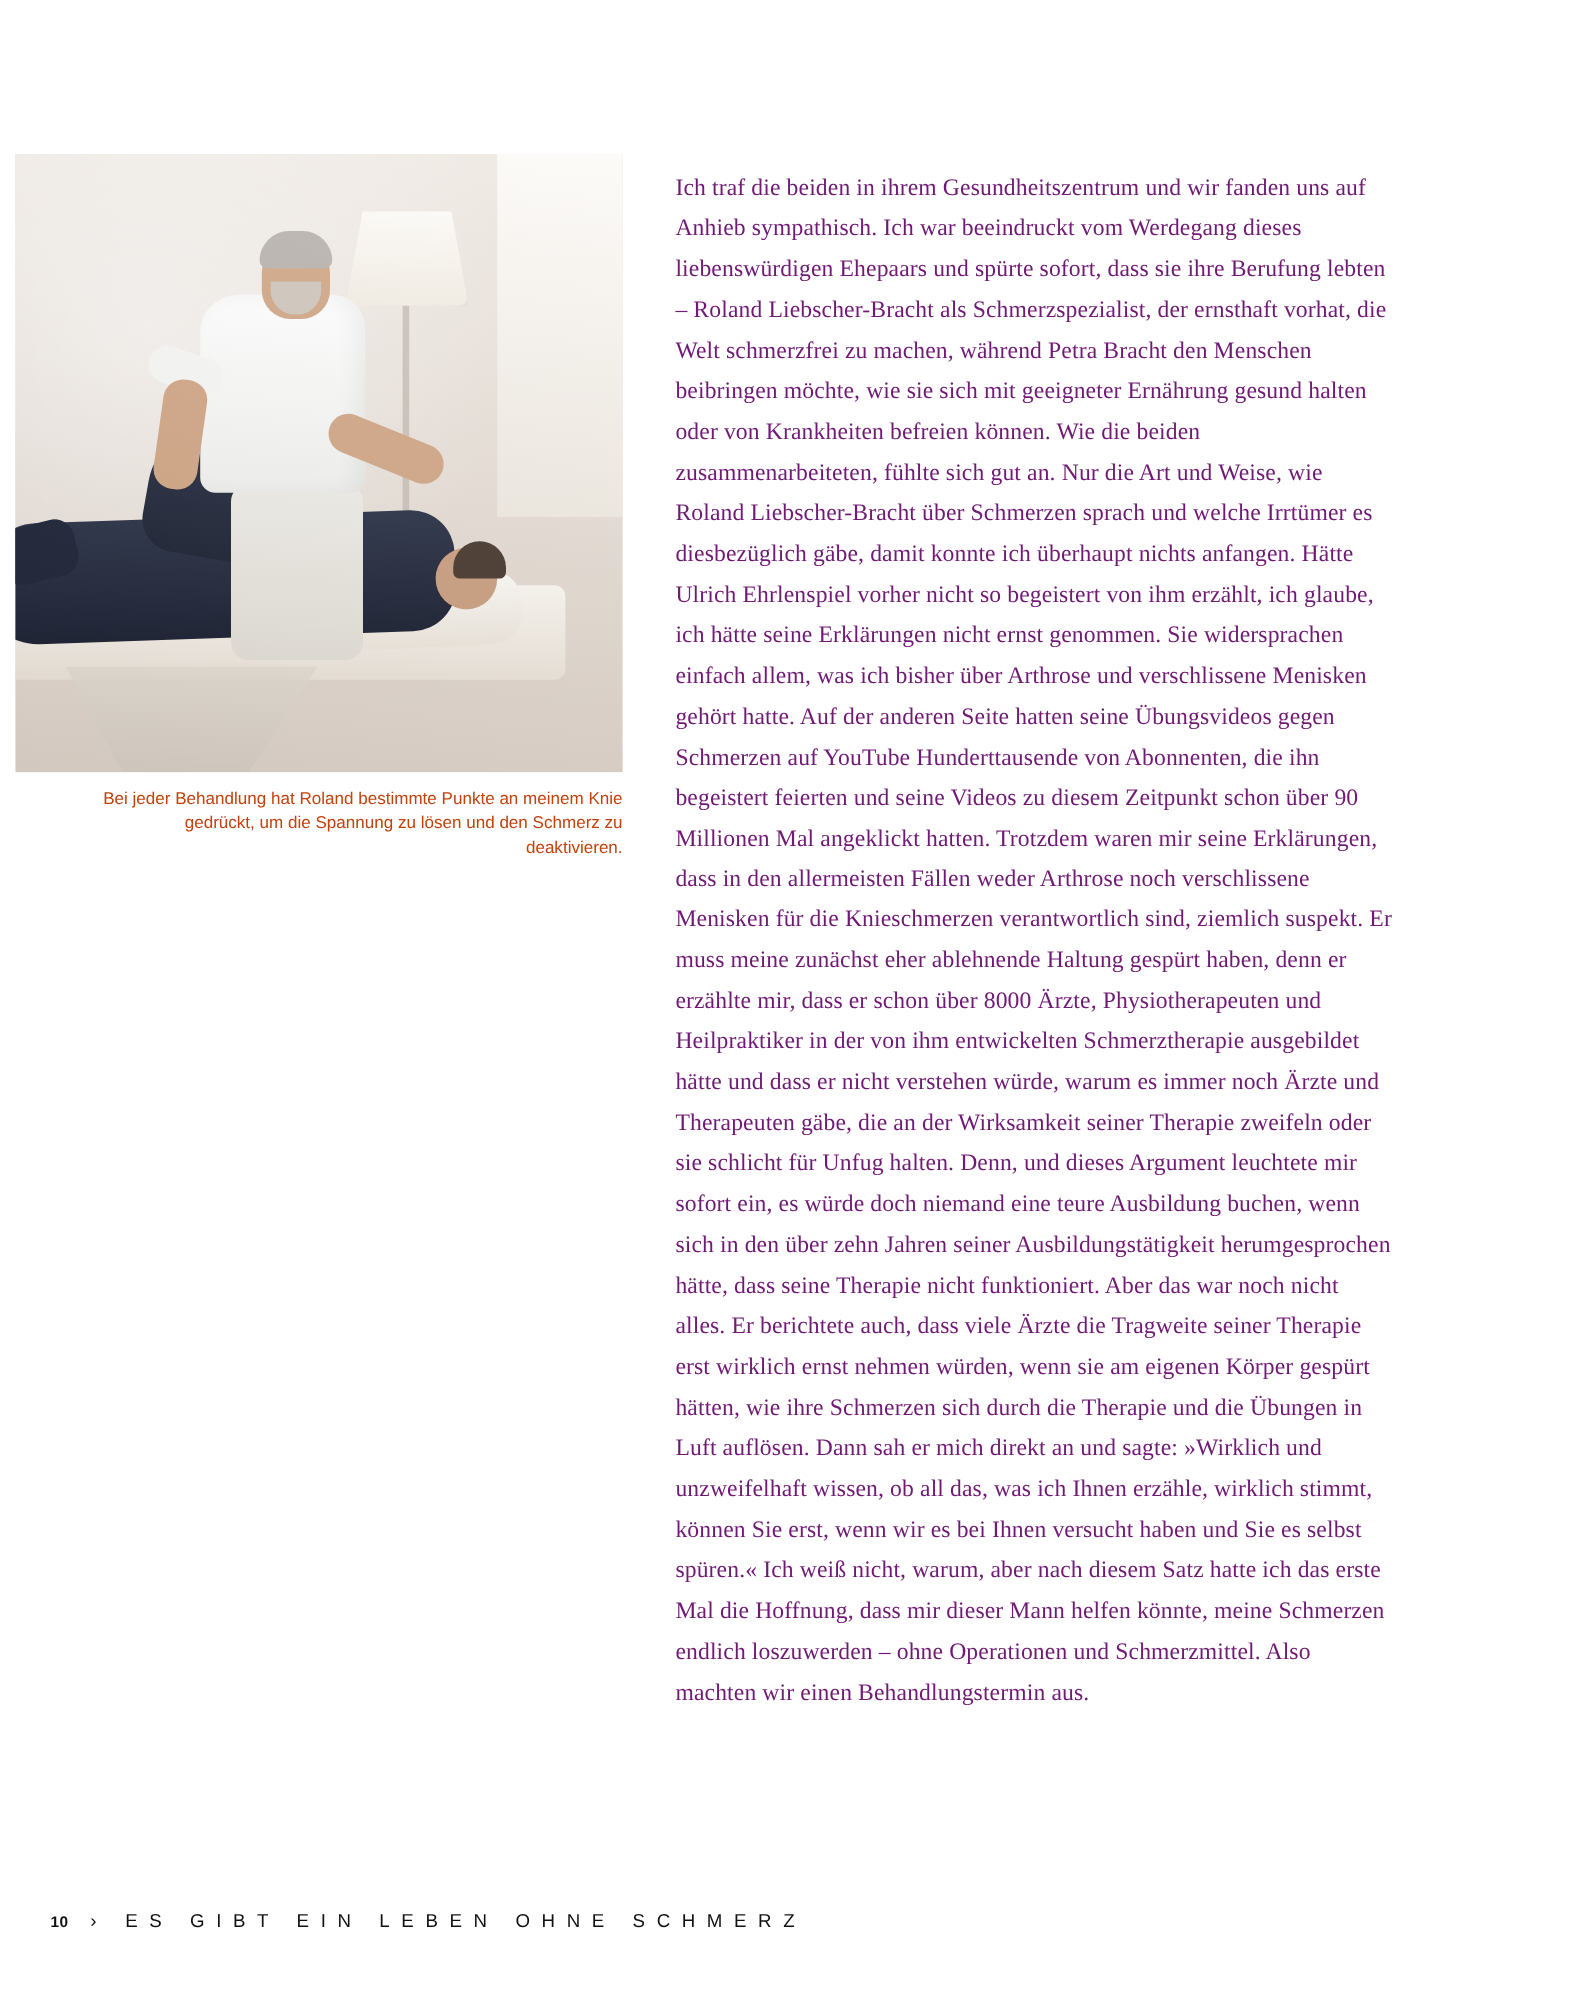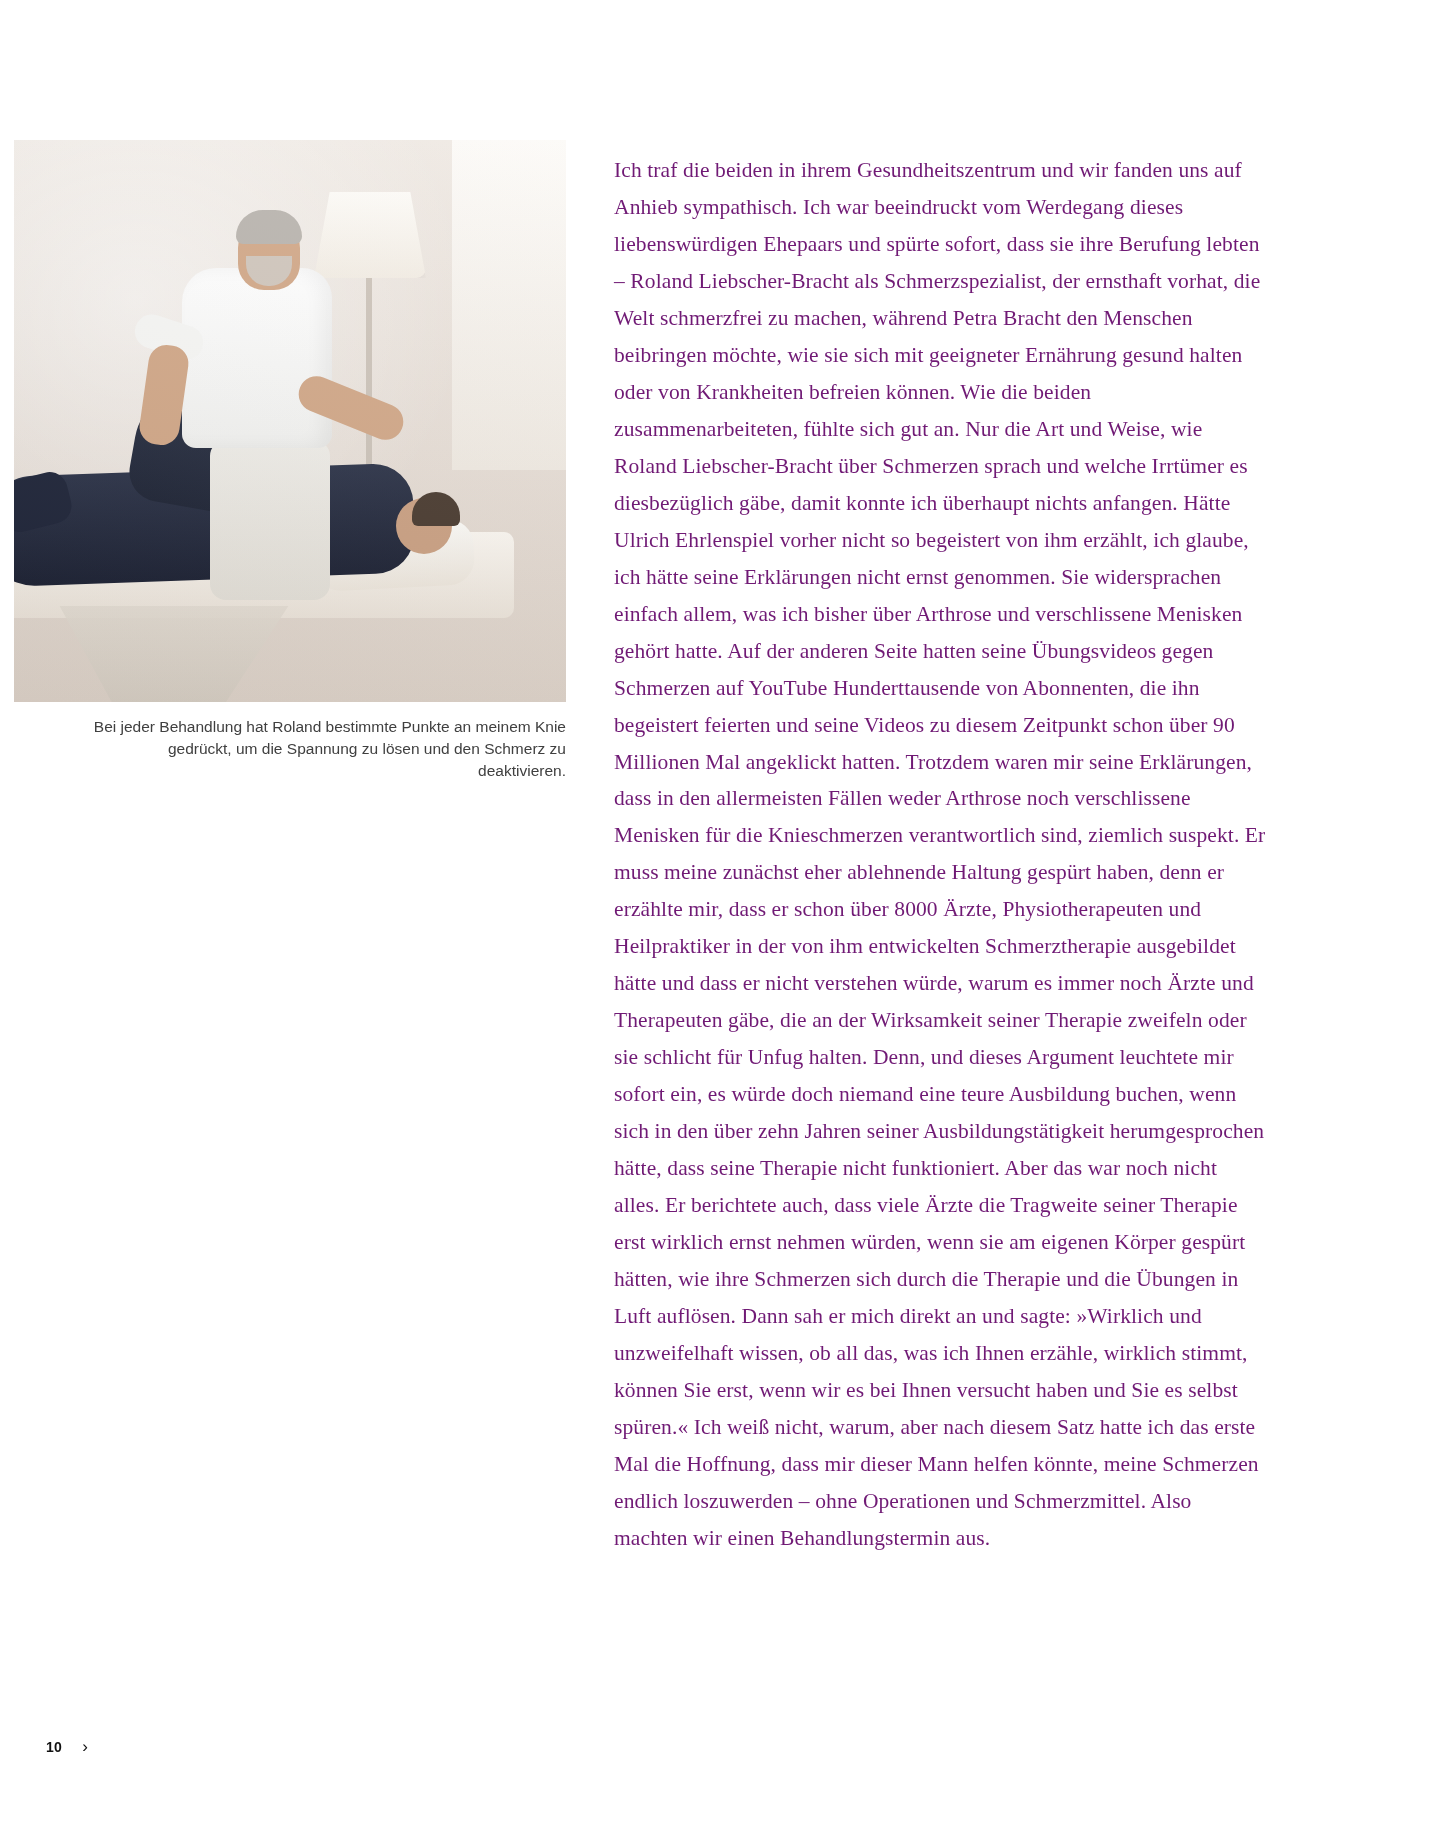--- a/index.html
+++ b/index.html
@@ -234,21 +234,21 @@
   }
 
   .caption {
     width: 480px;
     margin-left: 72px;
     margin-top: 14px;
     text-align: right;
     font-family: "Liberation Sans", sans-serif;
     font-size: 15.5px;
     line-height: 1.42;
-    color: #404040;
+    color: #c2410c;
   }
 
   
   .text-column {
     position: absolute;
     left: 614px;
     top: 152px;
     width: 652px;
   }
   .body-text p {
@@ -326,15 +326,16 @@
 
   <div class="text-column">
     <div class="body-text">
       <p>Ich traf die beiden in ihrem Gesundheitszentrum und wir fanden uns auf Anhieb sympathisch. Ich war beeindruckt vom Werdegang dieses liebenswürdigen Ehepaars und spürte sofort, dass sie ihre Berufung lebten – Roland Liebscher-Bracht als Schmerzspezialist, der ernsthaft vorhat, die Welt schmerzfrei zu machen, während Petra Bracht den Menschen beibringen möchte, wie sie sich mit geeigneter Ernährung gesund halten oder von Krankheiten befreien können. Wie die beiden zusammenarbeiteten, fühlte sich gut an. Nur die Art und Weise, wie Roland Liebscher-Bracht über Schmerzen sprach und welche Irrtümer es diesbezüglich gäbe, damit konnte ich überhaupt nichts anfangen. Hätte Ulrich Ehrlenspiel vorher nicht so begeistert von ihm erzählt, ich glaube, ich hätte seine Erklärungen nicht ernst genommen. Sie widersprachen einfach allem, was ich bisher über Arthrose und verschlissene Menisken gehört hatte. Auf der anderen Seite hatten seine Übungsvideos gegen Schmerzen auf YouTube Hunderttausende von Abonnenten, die ihn begeistert feierten und seine Videos zu diesem Zeitpunkt schon über 90 Millionen Mal angeklickt hatten. Trotzdem waren mir seine Erklärungen, dass in den allermeisten Fällen weder Arthrose noch verschlissene Menisken für die Knieschmerzen verantwortlich sind, ziemlich suspekt. Er muss meine zunächst eher ablehnende Haltung gespürt haben, denn er erzählte mir, dass er schon über 8000 Ärzte, Physiotherapeuten und Heilpraktiker in der von ihm entwickelten Schmerztherapie ausgebildet hätte und dass er nicht verstehen würde, warum es immer noch Ärzte und Therapeuten gäbe, die an der Wirksamkeit seiner Therapie zweifeln oder sie schlicht für Unfug halten. Denn, und dieses Argument leuchtete mir sofort ein, es würde doch niemand eine teure Ausbildung buchen, wenn sich in den über zehn Jahren seiner Ausbildungstätigkeit herumgesprochen hätte, dass seine Therapie nicht funktioniert. Aber das war noch nicht alles. Er berichtete auch, dass viele Ärzte die Tragweite seiner Therapie erst wirklich ernst nehmen würden, wenn sie am eigenen Körper gespürt hätten, wie ihre Schmerzen sich durch die Therapie und die Übungen in Luft auflösen. Dann sah er mich direkt an und sagte: »Wirklich und unzweifelhaft wissen, ob all das, was ich Ihnen erzähle, wirklich stimmt, können Sie erst, wenn wir es bei Ihnen versucht haben und Sie es selbst spüren.« Ich weiß nicht, warum, aber nach diesem Satz hatte ich das erste Mal die Hoffnung, dass mir dieser Mann helfen könnte, meine Schmerzen endlich loszuwerden – ohne Operationen und Schmerzmittel. Also machten wir einen Behandlungstermin aus.</p>
     </div>
   </div>
 
   <div class="footer">
     <span class="folio">10</span>
     <span class="folio-sep">›</span>
+    <span class="running-head">ES GIBT EIN LEBEN OHNE SCHMERZ</span>
   </div>
 
 </div>
 
 </body></html>

